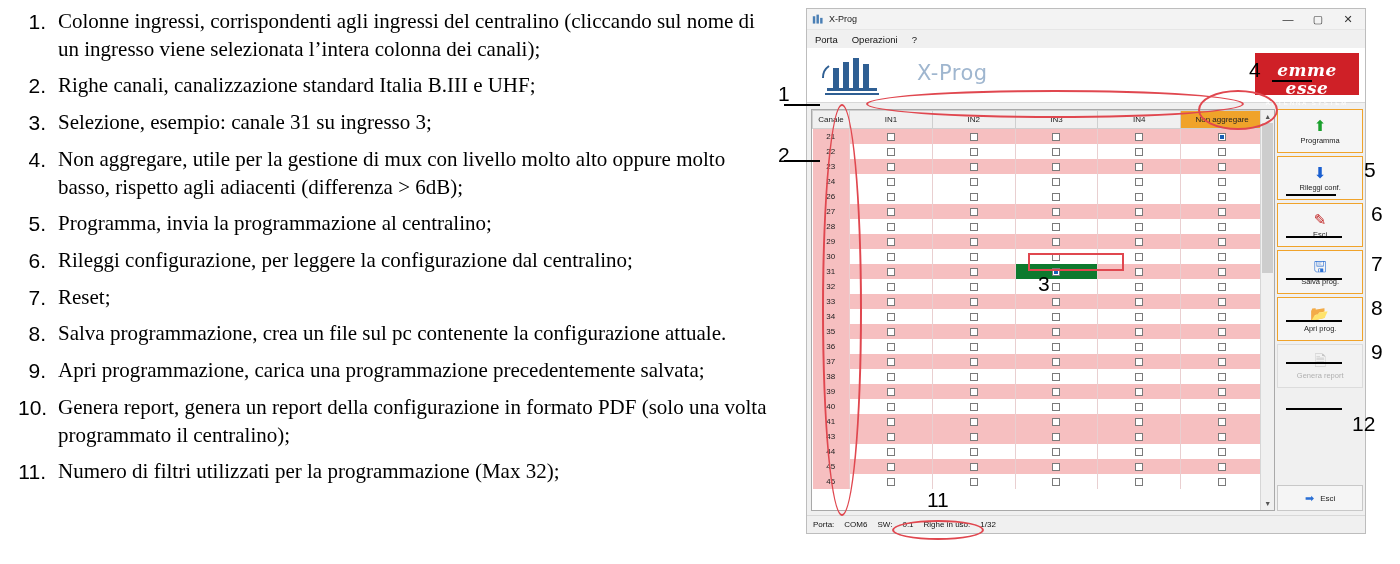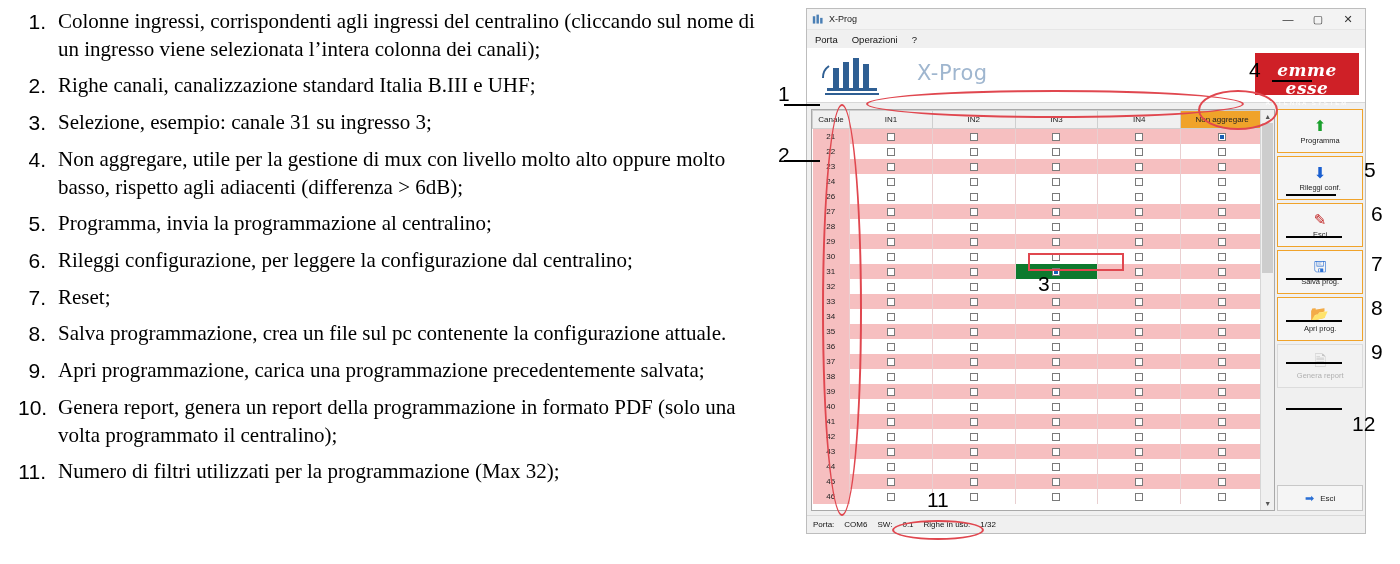--- a/index.html
+++ b/index.html
@@ -350,21 +350,21 @@
   <div class="inst-item">
     <div class="inst-num">8.</div>
     <div class="inst-text">Salva programmazione, crea un file sul pc contenente la configurazione attuale.</div>
   </div>
   <div class="inst-item">
     <div class="inst-num">9.</div>
     <div class="inst-text">Apri programmazione, carica una programmazione precedentemente salvata;</div>
   </div>
   <div class="inst-item">
     <div class="inst-num">10.</div>
-    <div class="inst-text">Genera report, genera un report della programmazione in formato PDF (solo una volta programmato il centralino);</div>
+    <div class="inst-text">Genera report, genera un report della configurazione in formato PDF (solo una volta programmato il centralino);</div>
   </div>
   <div class="inst-item">
     <div class="inst-num">11.</div>
     <div class="inst-text">Numero di filtri utilizzati per la programmazione (Max 32);</div>
   </div>
 </div>
 
 <div id="app-shot">
   <div class="win">
 
@@ -567,28 +567,20 @@
               <tr class="row-norm">
                 <td class="chan-cell">40</td>
                 <td><span class="cb"></span></td>
                 <td><span class="cb"></span></td>
                 <td><span class="cb"></span></td>
                 <td><span class="cb"></span></td>
                 <td><span class="cb"></span></td>
               </tr>
               <tr class="row-alt">
                 <td class="chan-cell">41</td>
-                <td><span class="cb"></span></td>
-                <td><span class="cb"></span></td>
-                <td><span class="cb"></span></td>
-                <td><span class="cb"></span></td>
-                <td><span class="cb"></span></td>
-              </tr>
-              <tr class="row-norm">
-                <td class="chan-cell">42</td>
                 <td><span class="cb"></span></td>
                 <td><span class="cb"></span></td>
                 <td><span class="cb"></span></td>
                 <td><span class="cb"></span></td>
                 <td><span class="cb"></span></td>
               </tr>
               <tr class="row-alt">
                 <td class="chan-cell">43</td>
                 <td><span class="cb"></span></td>
                 <td><span class="cb"></span></td>

